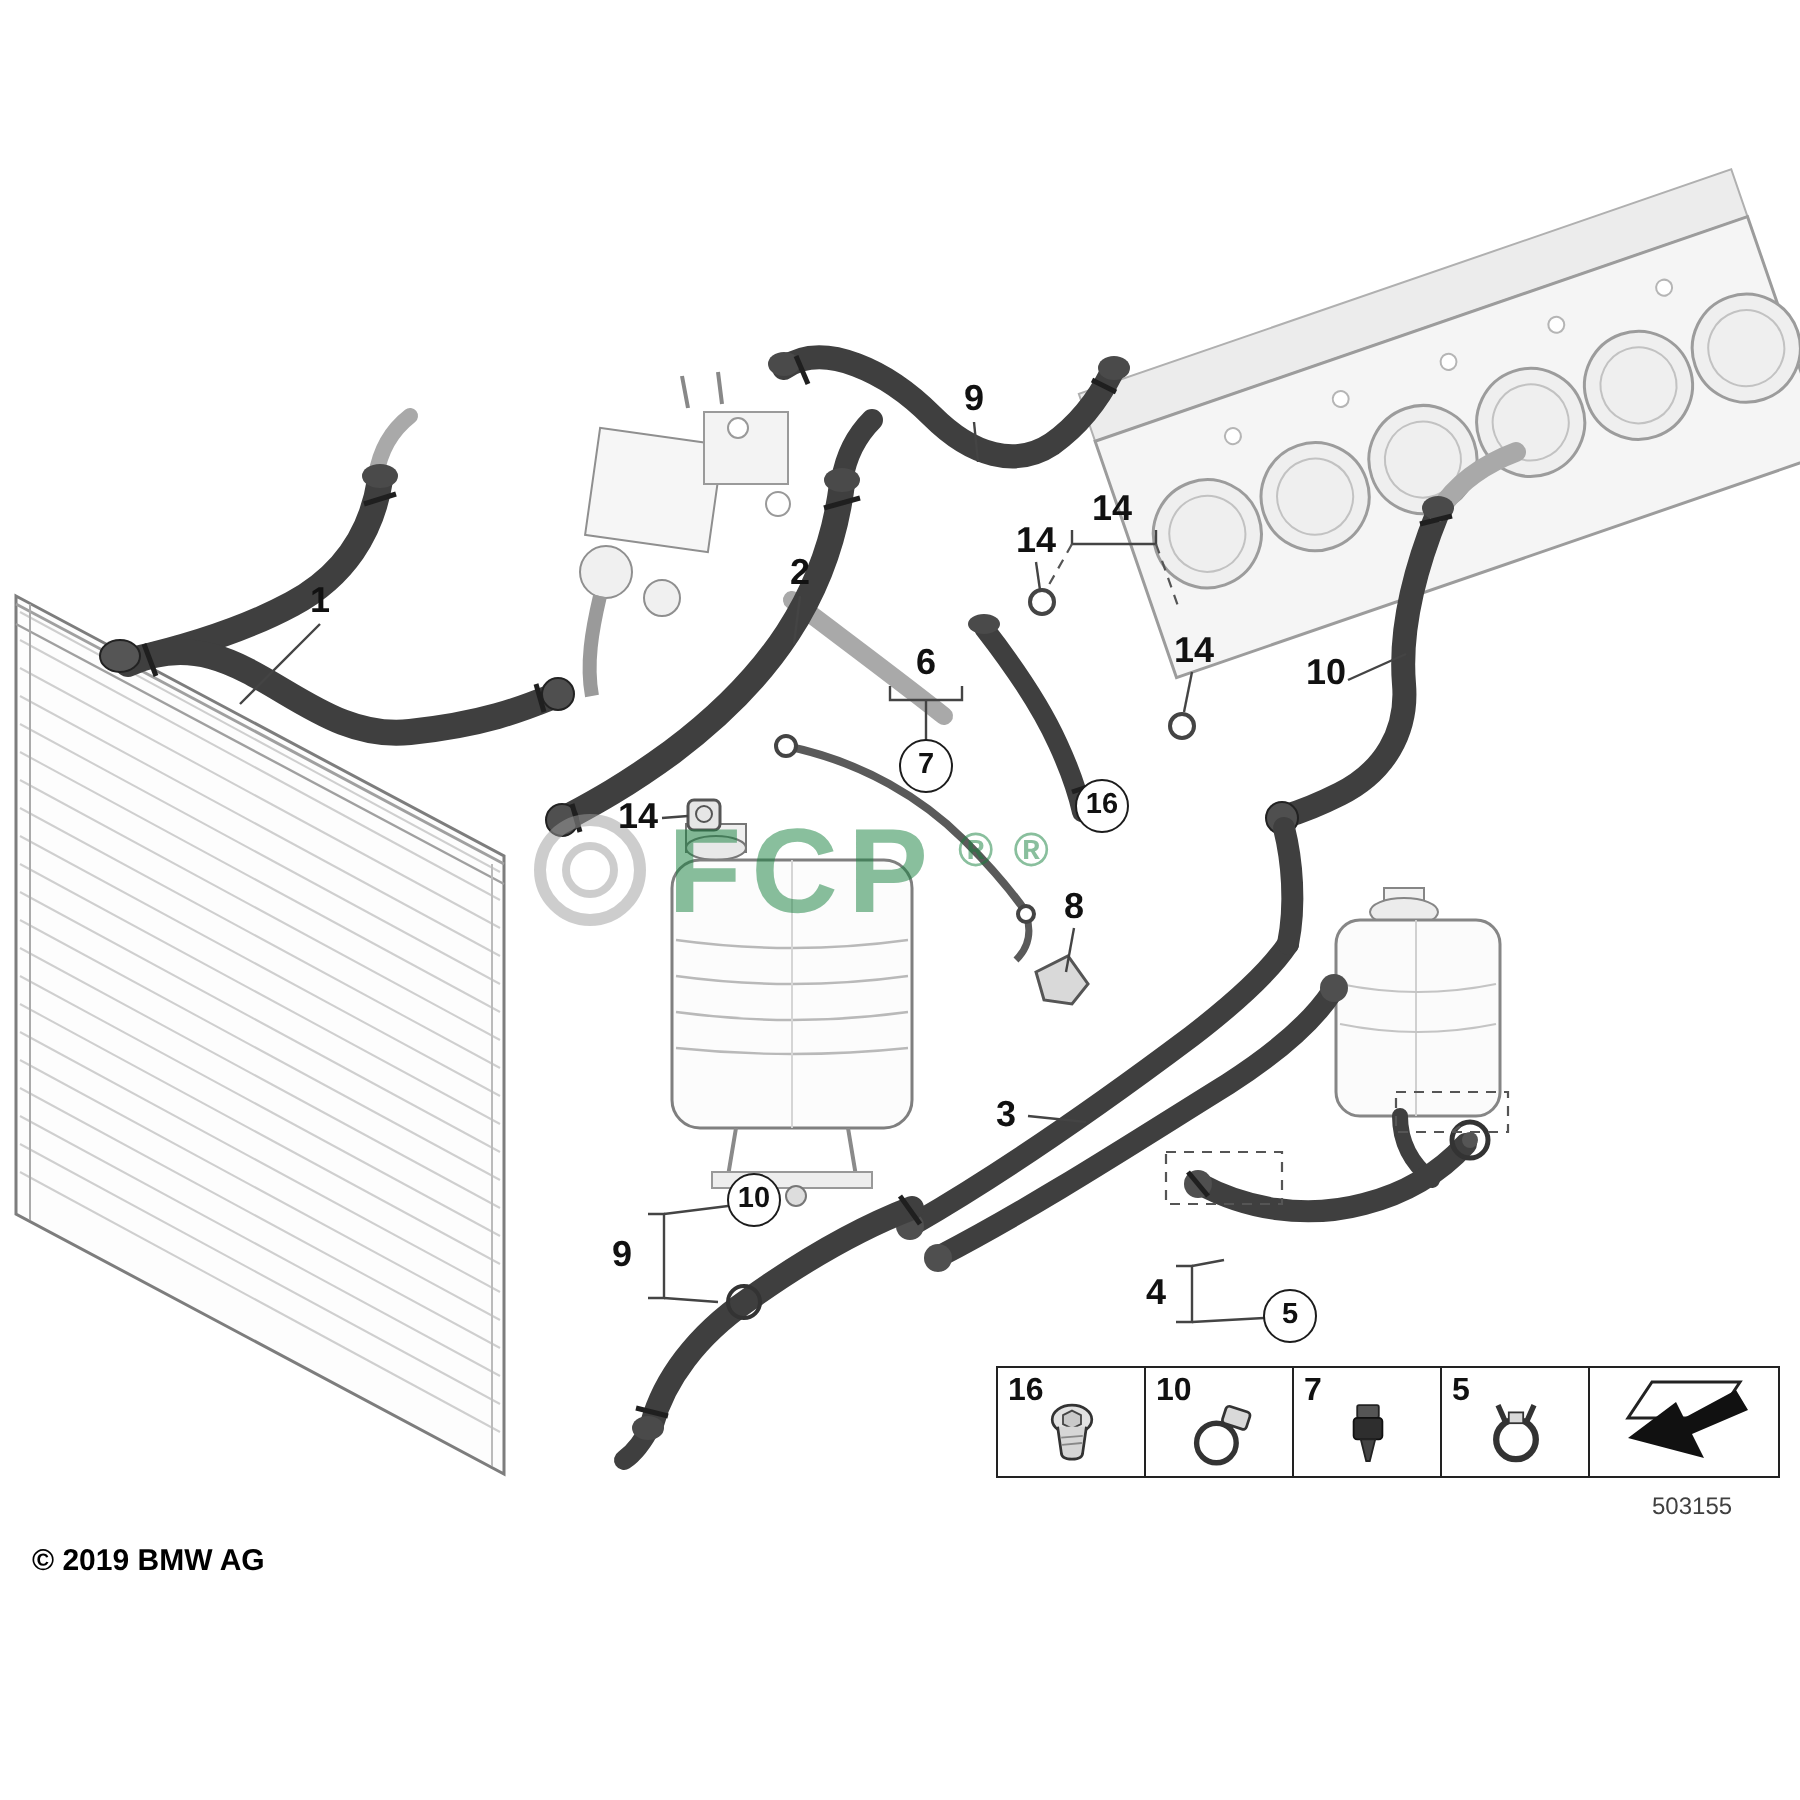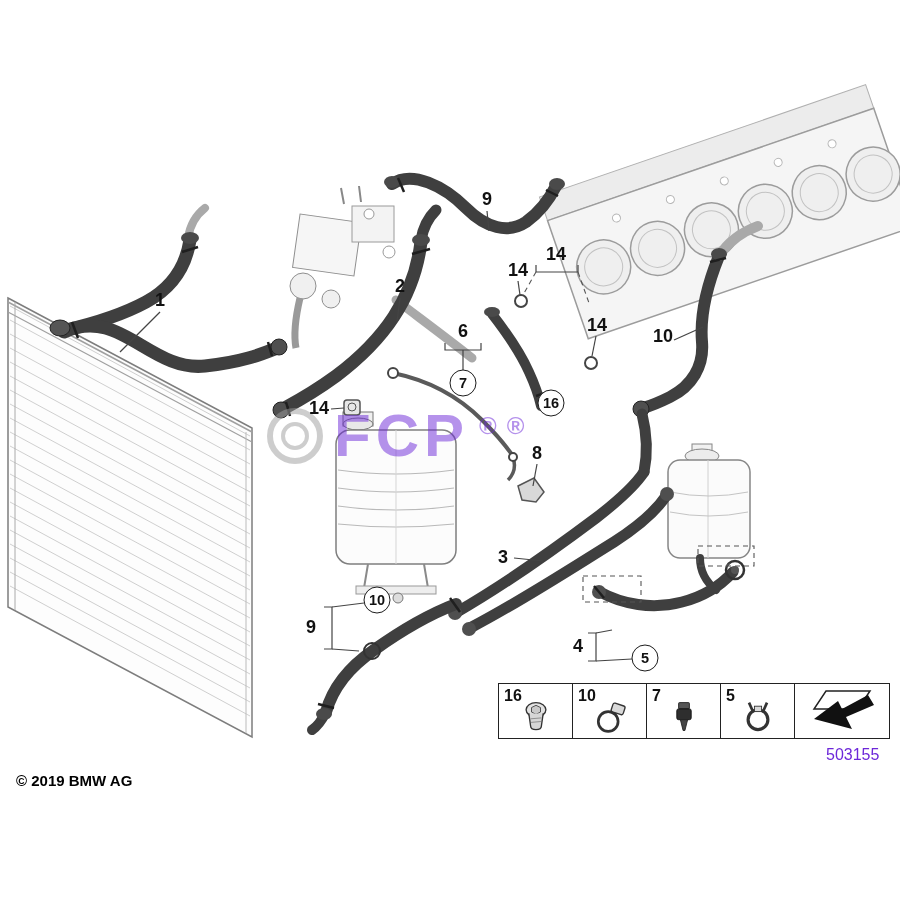--- a/index.html
+++ b/index.html
@@ -10,34 +10,34 @@
   .hose{fill:none;stroke:#3f3f3f;stroke-linecap:round;}
   .hose-light{fill:none;stroke:#a9a9a9;stroke-linecap:round;}
   .leader{stroke:#444;stroke-width:1.2;fill:none;}
   .leader-dash{stroke:#555;stroke-width:1.1;stroke-dasharray:5 4;fill:none;}
   .clampmark{stroke:#1f1f1f;stroke-width:2.5;}
   
   .callout{position:absolute;transform:translate(-50%,-50%);font-size:18px;font-weight:bold;color:#111;z-index:5;line-height:1;}
   .callout.circled{width:25px;height:25px;border:1.5px solid #1c1c1c;border-radius:50%;background:#fff;
     display:flex;align-items:center;justify-content:center;font-size:14.5px;}
   
-  .watermark{position:absolute;left:266px;top:406px;display:flex;align-items:center;gap:10px;
-    color:#6d28d9;opacity:.5;z-index:3;pointer-events:none;}
+  .watermark{position:absolute;left:266px;top:406px;display:flex;align-items:flex-start;gap:10px;
+    color:#15803d;opacity:.5;z-index:3;pointer-events:none;}
   .watermark .wm-text{font-size:60px;font-weight:bold;letter-spacing:5px;line-height:1;}
   .watermark .wm-reg{font-size:24px;font-weight:bold;align-self:flex-start;margin-top:6px;}
   
   .legend{position:absolute;left:498px;top:683px;width:392px;height:56px;border:1.6px solid #222;
     display:flex;background:#fff;z-index:6;box-sizing:border-box;}
   .legend-cell{position:relative;width:74px;border-right:1.6px solid #222;box-sizing:border-box;
     display:flex;align-items:flex-end;justify-content:center;padding-bottom:2px;}
   .legend-cell:last-child{border-right:none;flex:1;align-items:center;}
   .legend-num{position:absolute;left:5px;top:3px;font-size:16px;font-weight:bold;color:#111;}
   
   .copyright{position:absolute;left:16px;top:772px;font-size:15px;font-weight:600;color:#000;z-index:6;}
-  .diagram-number{position:absolute;left:826px;top:746px;font-size:16px;color:#6d28d9;z-index:6;}
+  .diagram-number{position:absolute;left:826px;top:746px;font-size:12px;color:#404040;z-index:6;}
 </style>
 </head>
 <body>
 
 <div class="stage">
 
   <svg class="art" width="900" height="900" viewBox="0 0 900 900">
 
     <g transform="rotate(-19 720 230)">
       <rect x="560" y="140" width="345" height="25" fill="#ececec" stroke="#b0b0b0"></rect>

